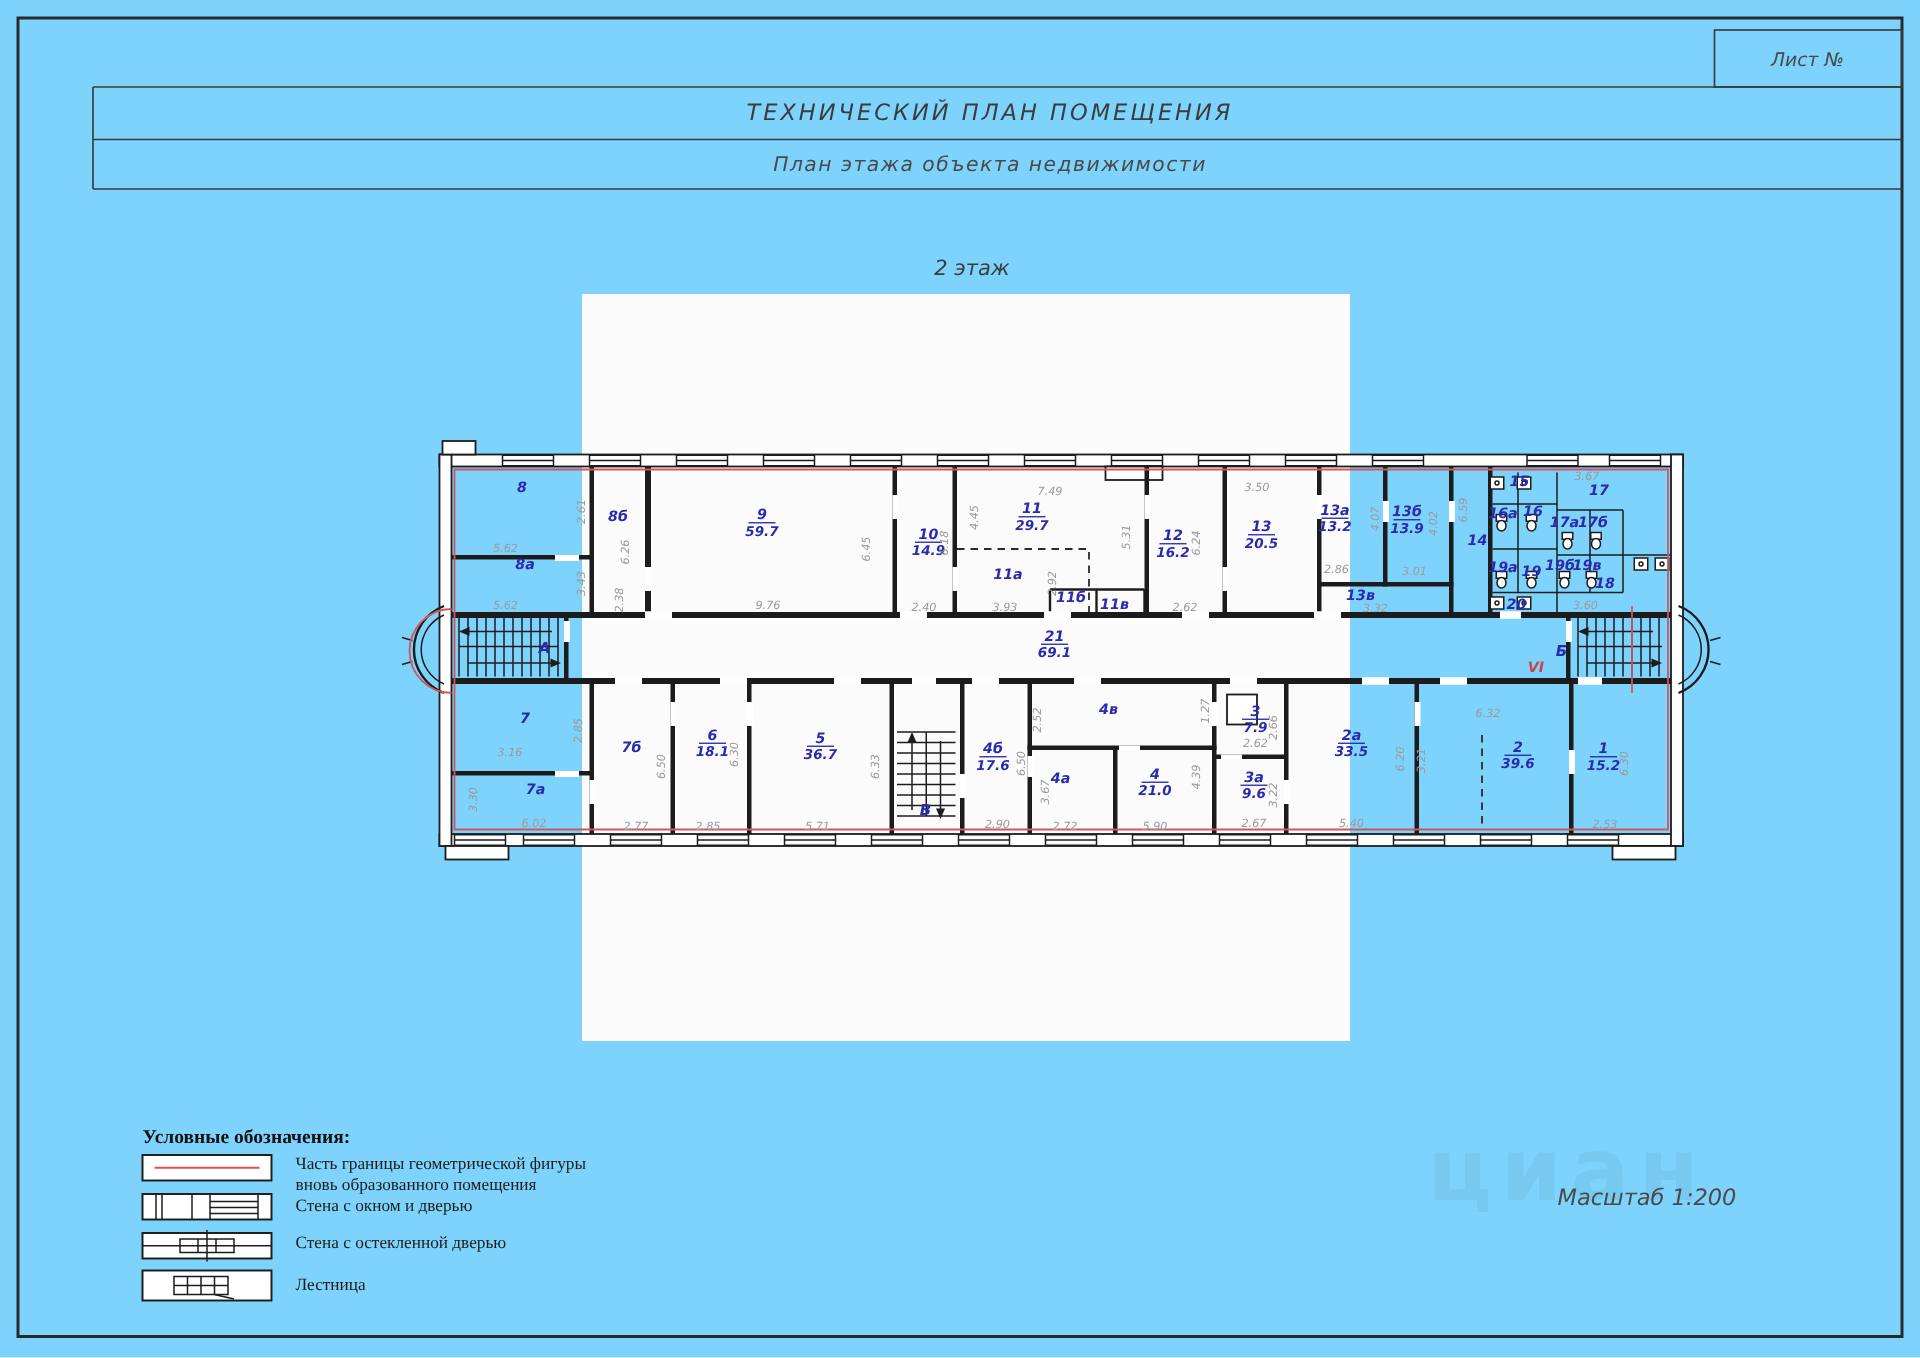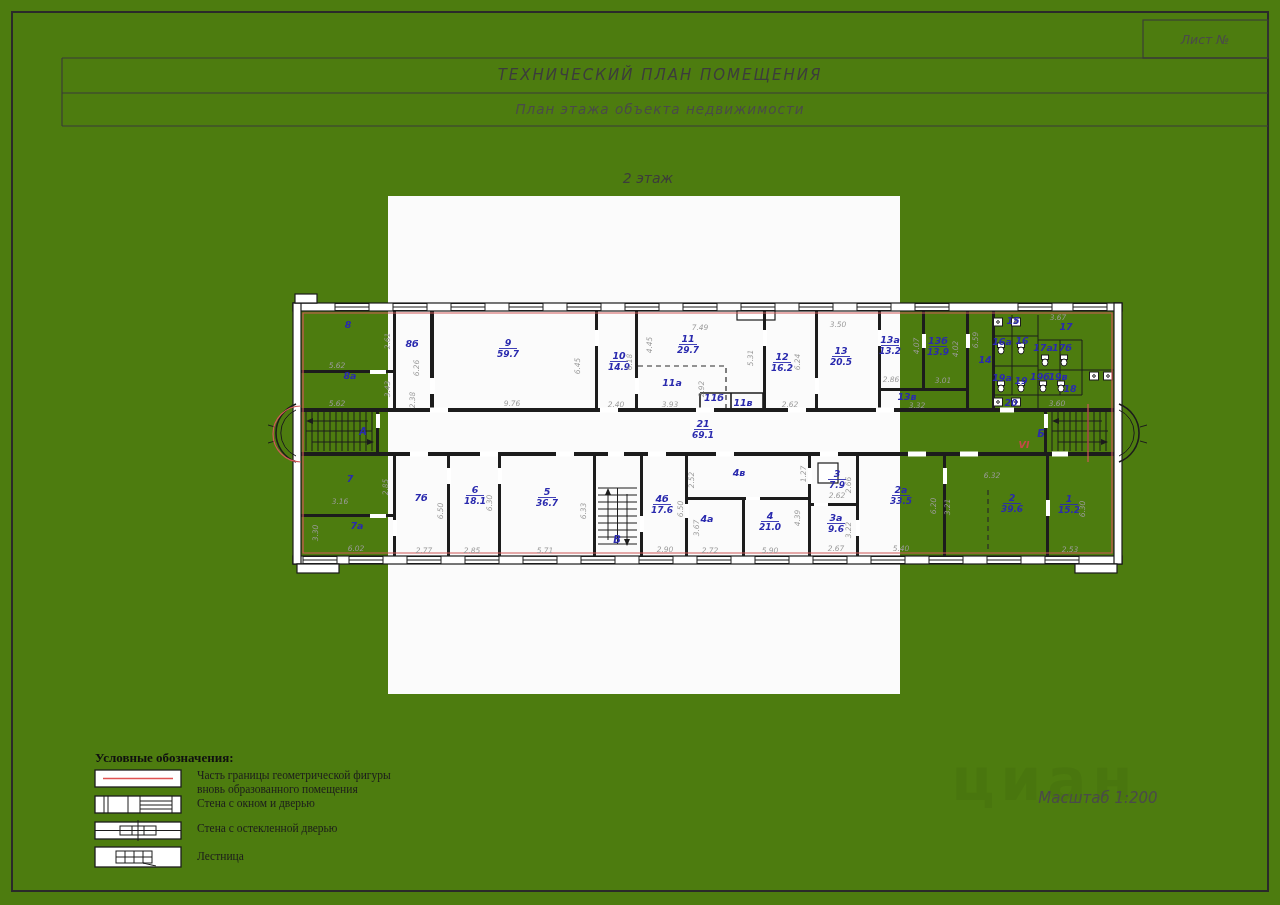--- a/index.html
+++ b/index.html
@@ -1,16 +1,16 @@
 <!DOCTYPE html>
 <html><head>
 <meta charset="utf-8">
 <style>
   html,body{margin:0;padding:0;background:#ffffff;}
-  .page{position:relative;width:1280px;height:905px;background:#4d7c0f;overflow:hidden;
+  .page{position:relative;width:1280px;height:905px;background:#7dd3fc;overflow:hidden;
         font-family:"DejaVu Sans",sans-serif;}
   svg{position:absolute;left:0;top:0;}
   
   .frame{fill:none;stroke:#2a2a2a;stroke-width:2;}
   .thinframe{stroke:#3a3a3a;stroke-width:1.1;fill:none;}
   .t-title{font:italic 15px "DejaVu Sans",sans-serif;letter-spacing:2px;fill:#3c3c3c;text-anchor:middle;}
   .t-sub{font:italic 13.5px "DejaVu Sans",sans-serif;letter-spacing:1px;fill:#4a4a4a;text-anchor:middle;}
   .t-sheet{font:italic 12.5px "DejaVu Sans",sans-serif;fill:#4a4a4a;text-anchor:middle;}
   .t-floor{font:italic 14px "DejaVu Sans",sans-serif;fill:#3c3c3c;text-anchor:middle;}
   .t-scale{font:italic 15px "DejaVu Sans",sans-serif;fill:#4a4a4a;text-anchor:middle;}

